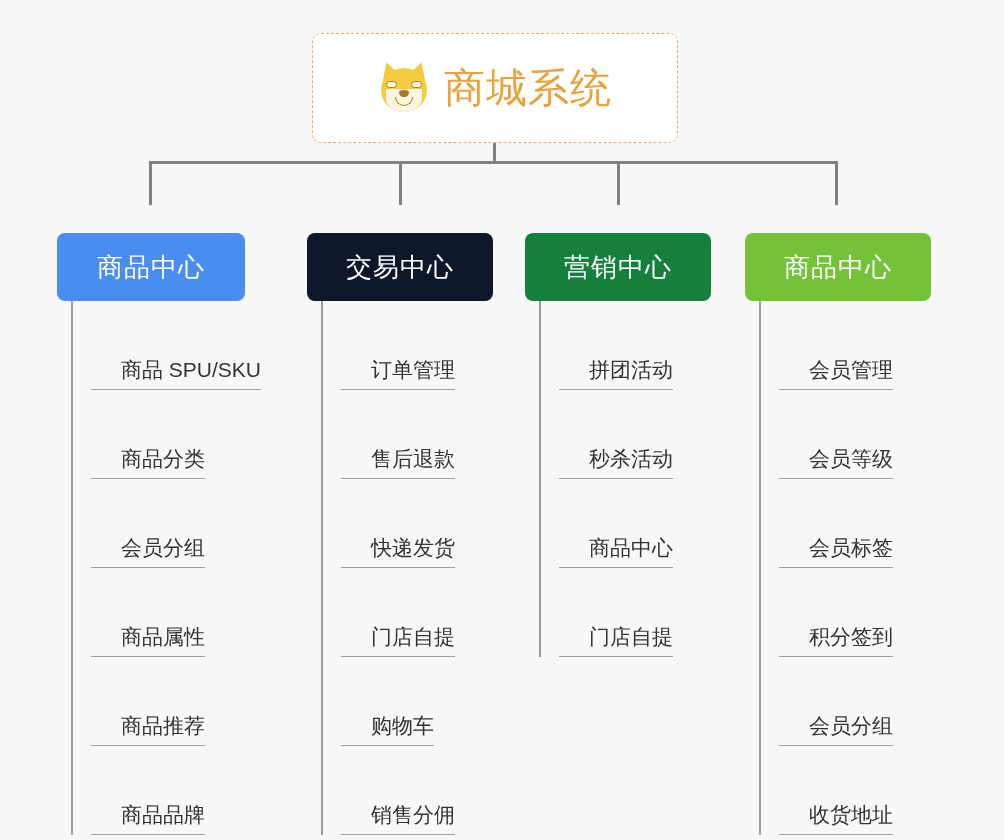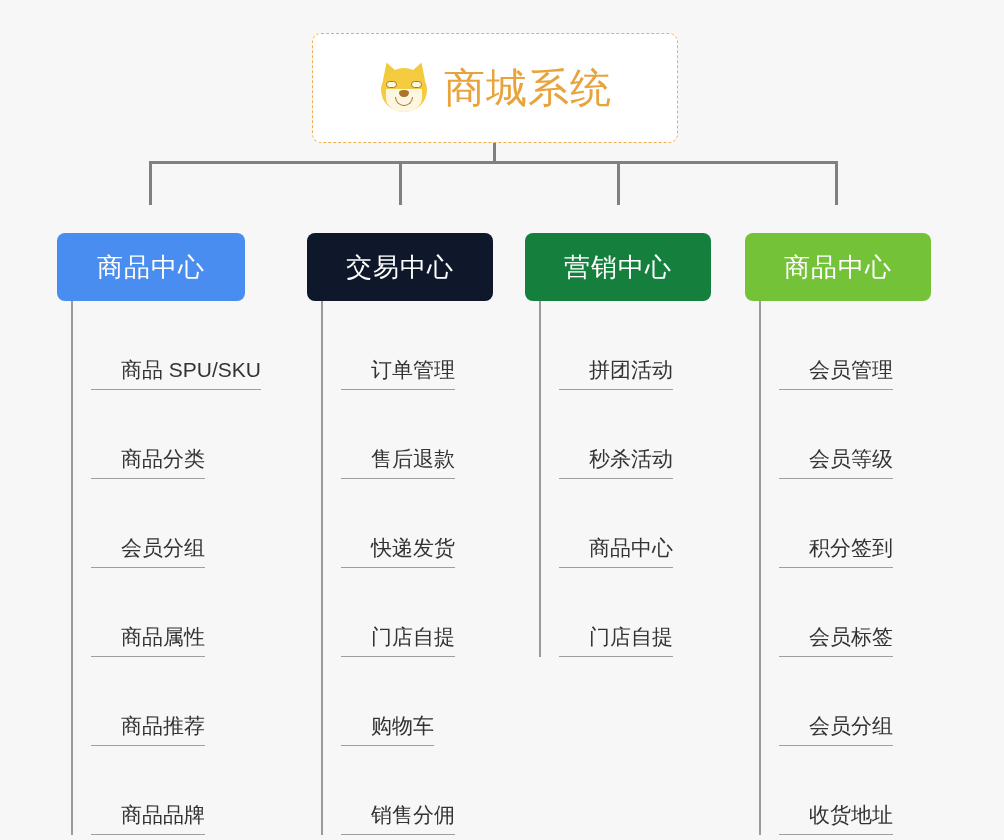--- a/index.html
+++ b/index.html
@@ -286,26 +286,26 @@
       <span>商品中心</span>
     </div>
     <div class="leaf-list">
       <div class="leaf-item">
           <span class="leaf-label">会员管理</span>
         </div>
       <div class="leaf-item">
           <span class="leaf-label">会员等级</span>
         </div>
       <div class="leaf-item">
+          <span class="leaf-label">会员标签</span>
+        </div>
+      <div class="leaf-item">
           <span class="leaf-label">积分签到</span>
         </div>
       <div class="leaf-item">
-          <span class="leaf-label">会员标签</span>
-        </div>
-      <div class="leaf-item">
           <span class="leaf-label">会员分组</span>
         </div>
       <div class="leaf-item">
           <span class="leaf-label">收货地址</span>
         </div>
     </div>
   </div>
 
 </div>
 

